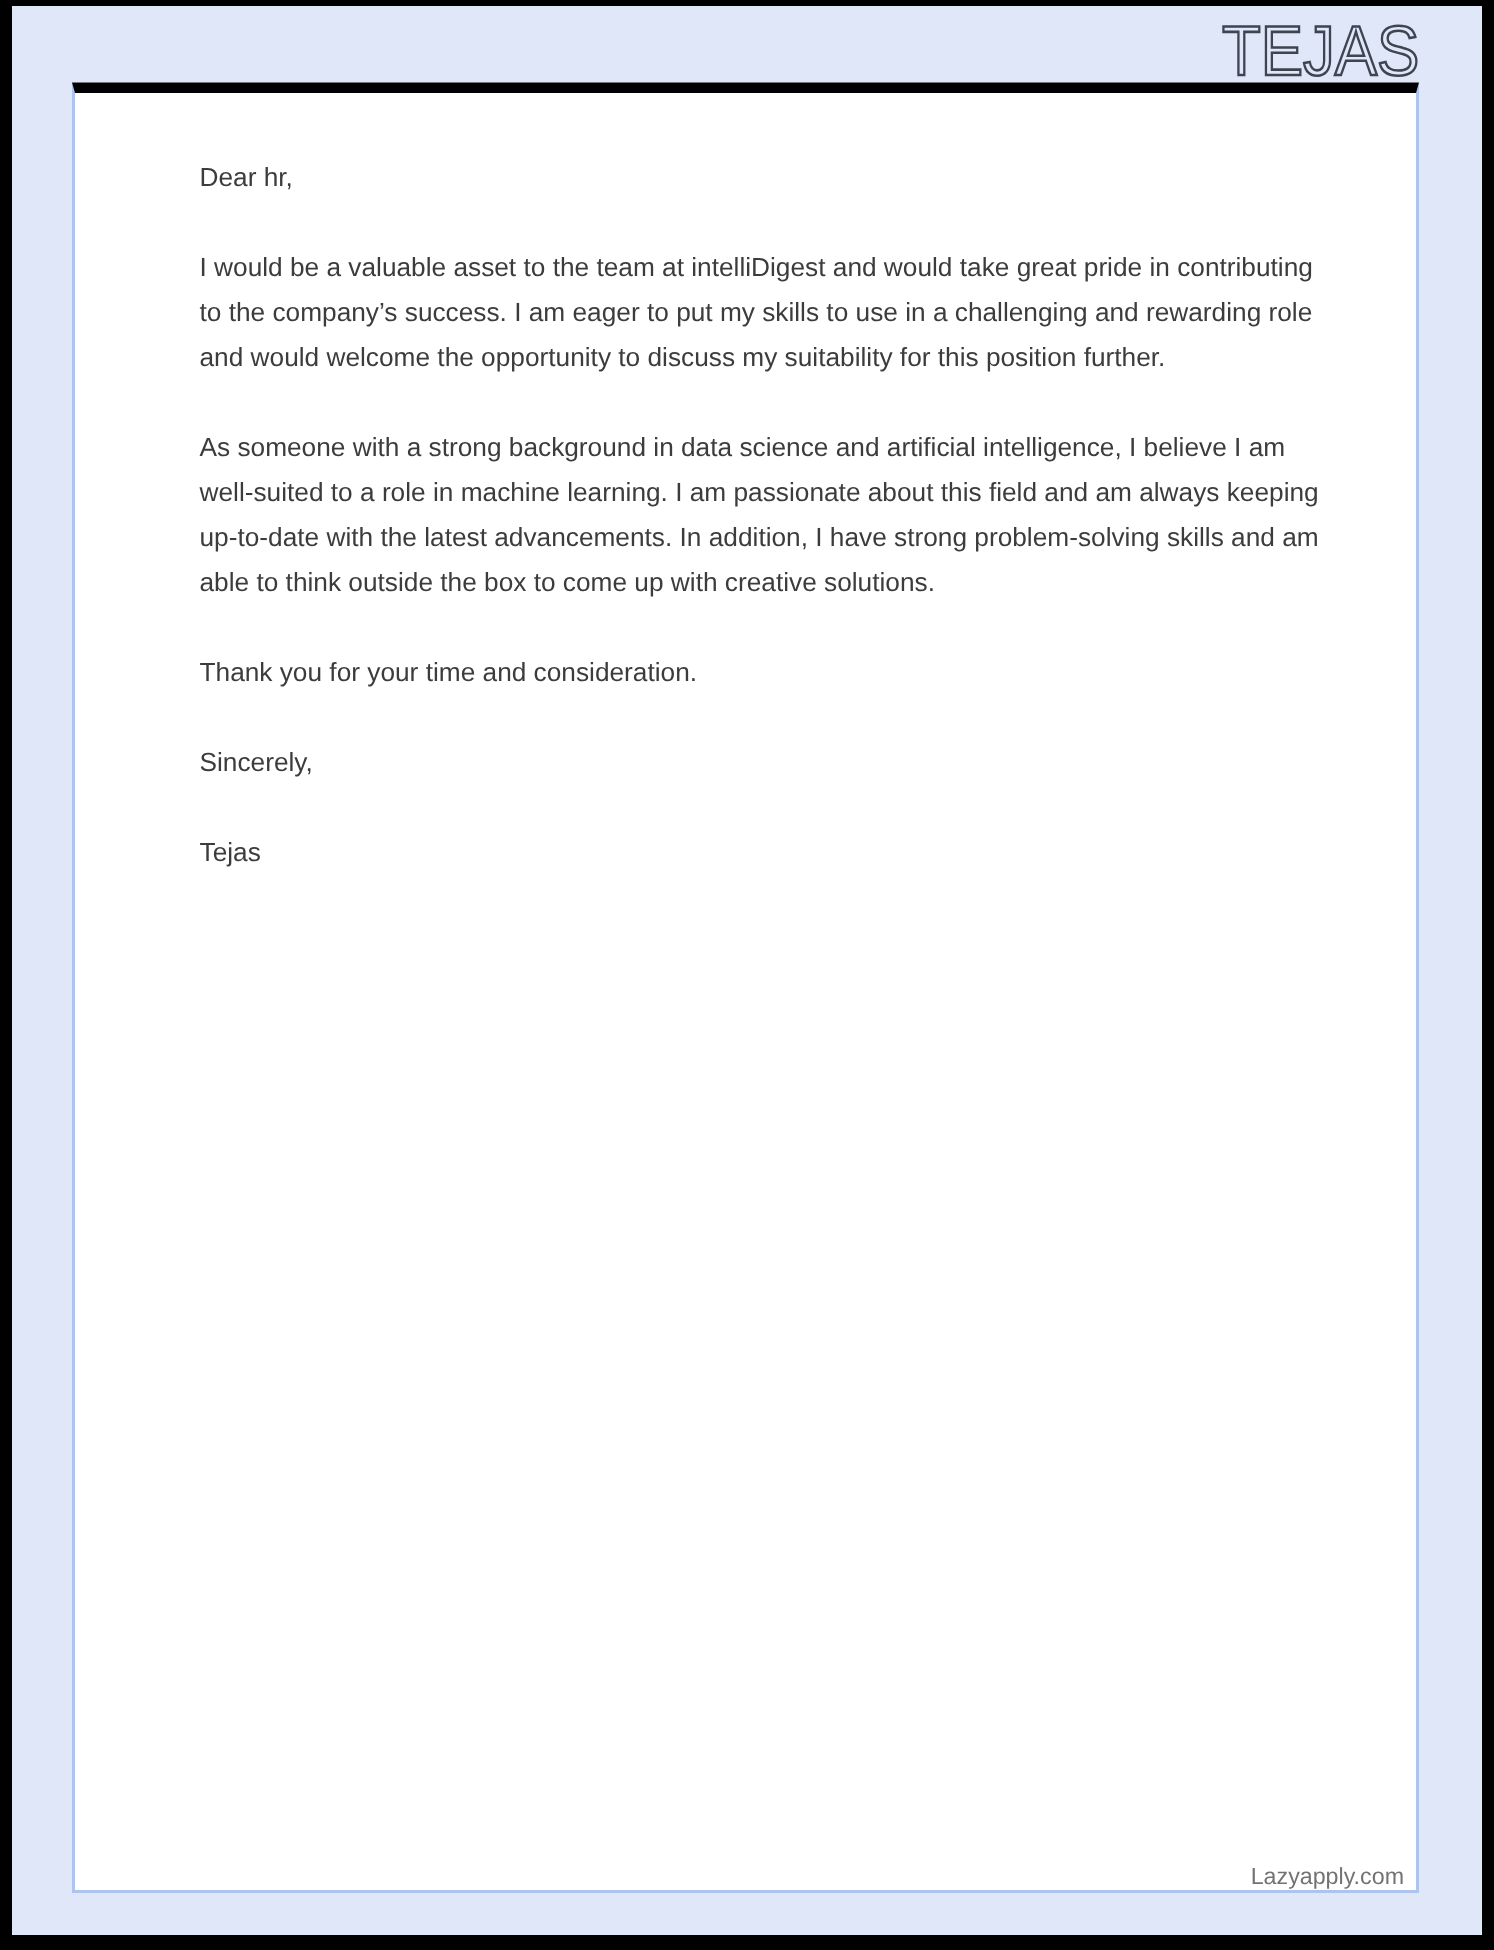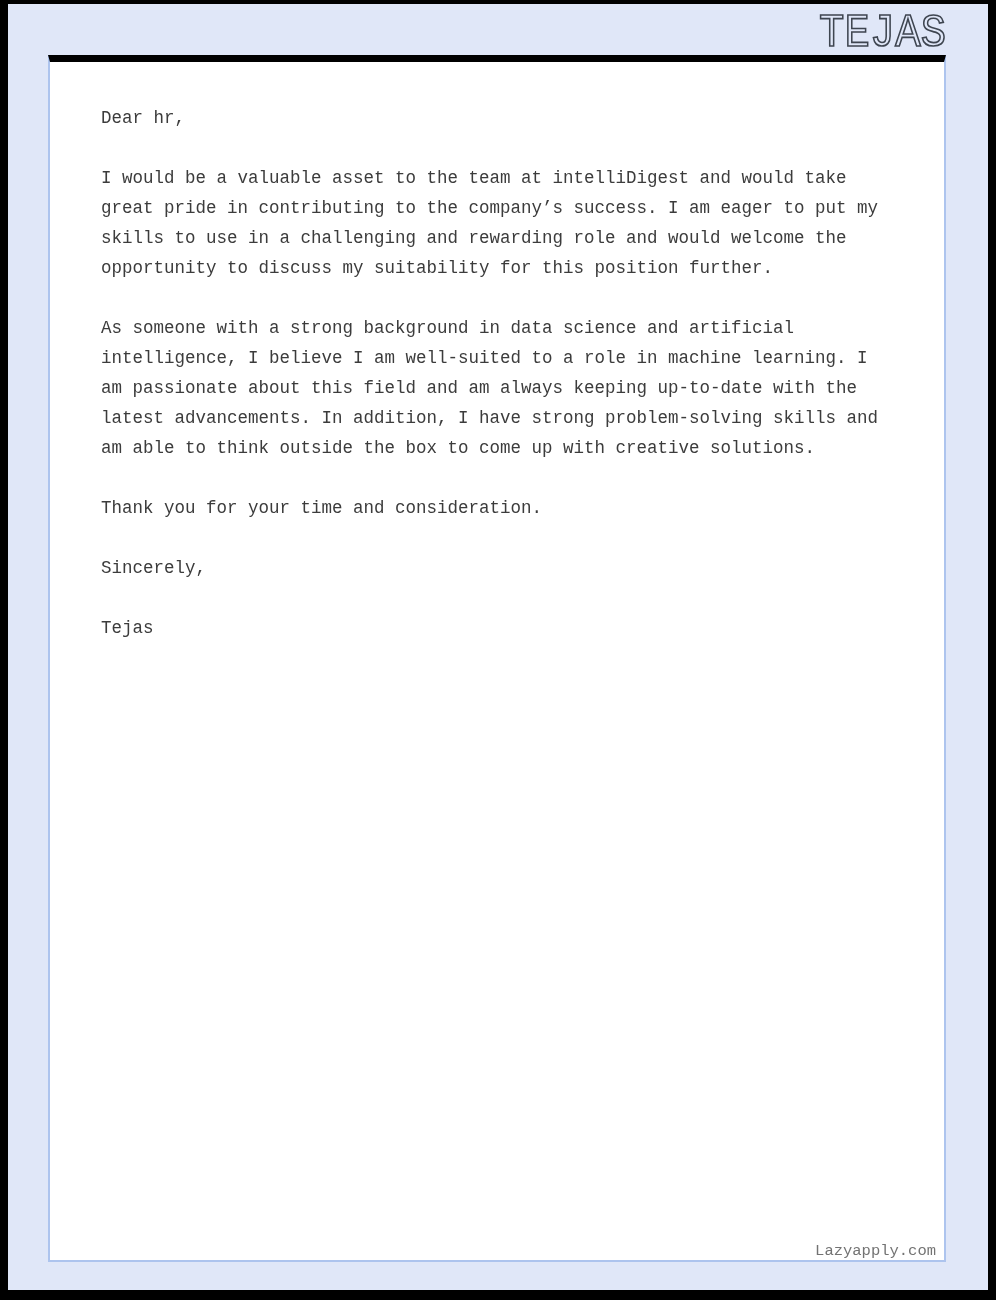--- a/index.html
+++ b/index.html
@@ -9,21 +9,21 @@
   }
   .frame {
     position: relative;
     width: 996px;
     height: 1300px;
     box-sizing: border-box;
     background: #e0e7f8;
     border-style: solid;
     border-color: #000000;
     border-width: 4px 8px 10px 8px;
-    font-family: Liberation Mono, monospace;
+    font-family: Liberation Sans, sans-serif;
     overflow: hidden;
   }
   .header {
     position: absolute;
     top: 0;
     left: 0;
     right: 42px;
     height: 51px;
     display: flex;
     justify-content: flex-end;
@@ -43,20 +43,21 @@
   .page {
     position: absolute;
     left: 40px;
     right: 42px;
     top: 51px;
     bottom: 28px;
     background: #ffffff;
     border: 2px solid #adc4ee;
     border-top: 7px solid #000000;
     box-sizing: border-box;
+    padding-left: 32px;
   }
   .content {
     padding: 41px 52px 0 51px;
     color: #3c3c3c;
     font-size: 17.5px;
     line-height: 30px;
   }
   .content p {
     margin: 0 0 30px 0;
   }

